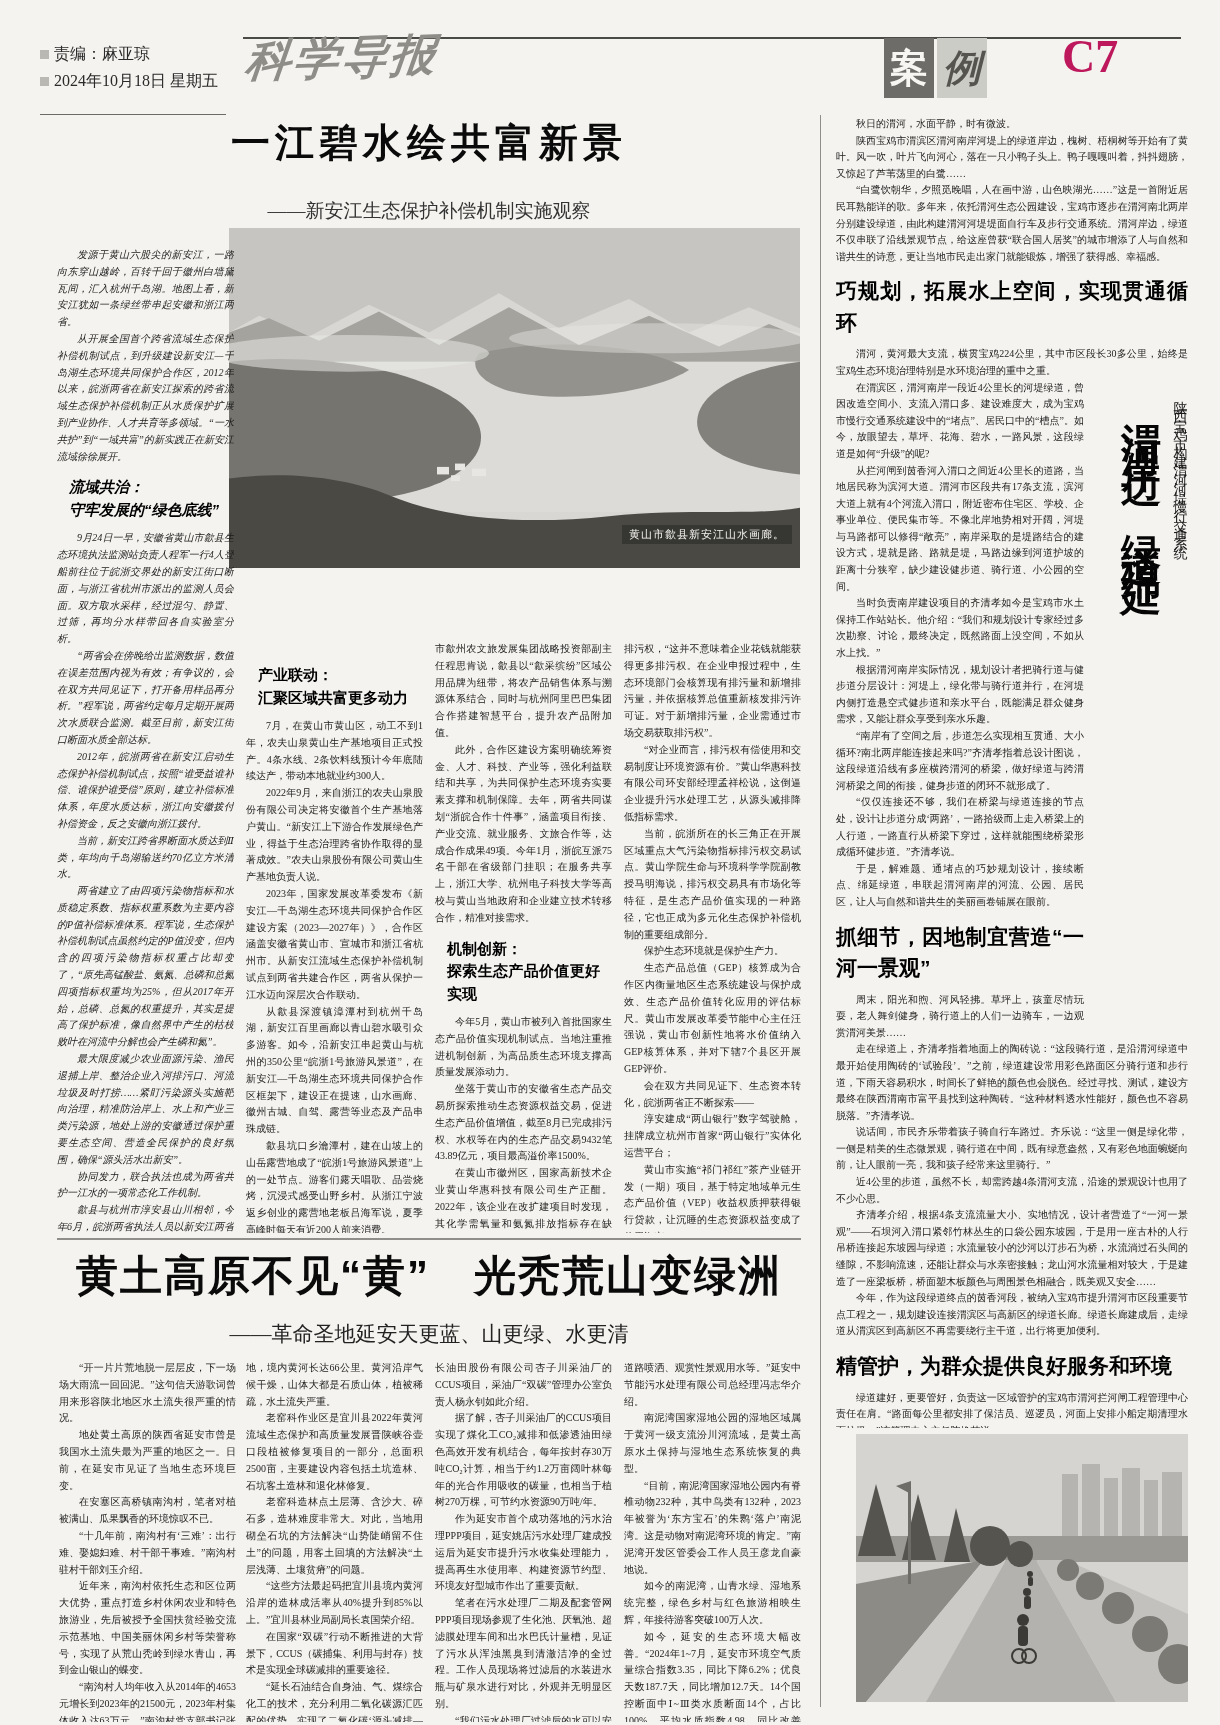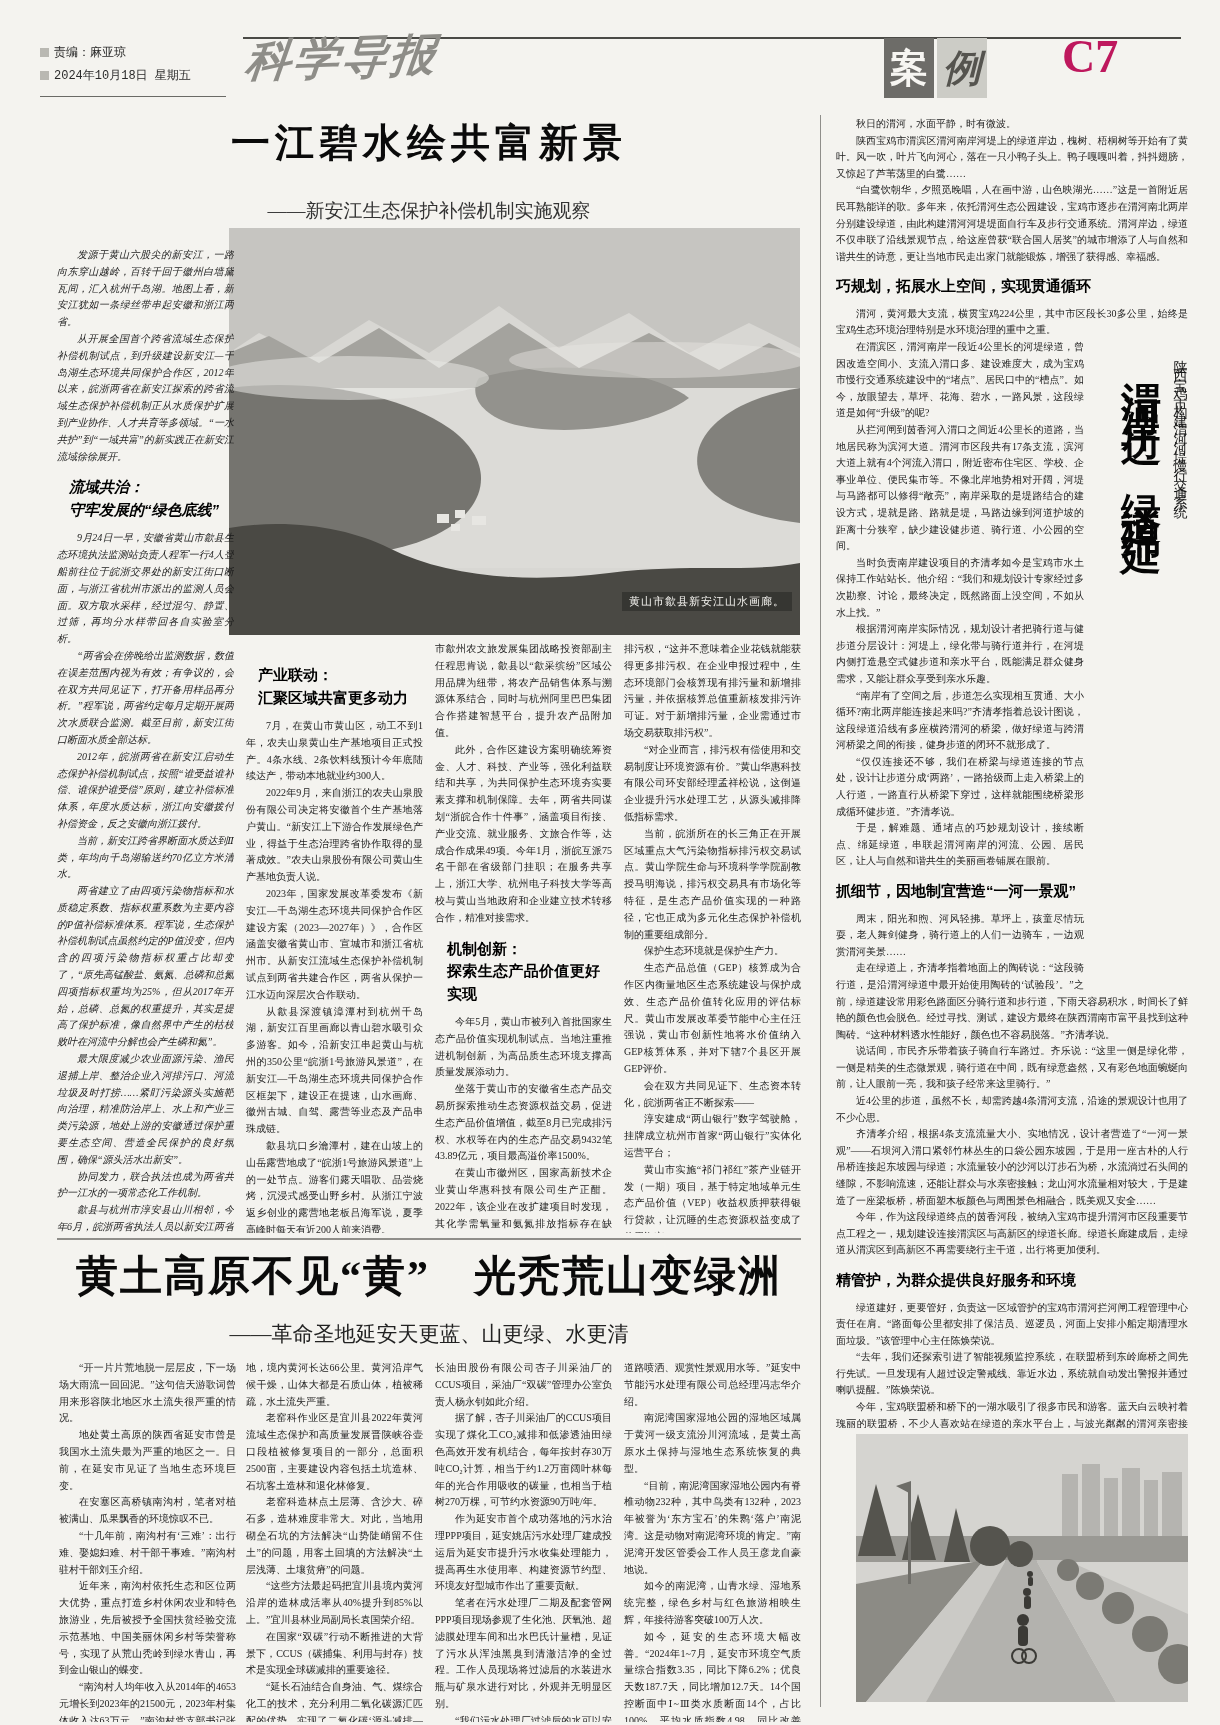--- a/index.html
+++ b/index.html
@@ -1,68 +1,68 @@
 <!DOCTYPE html>
 <html><head>
 <meta charset="utf-8">
 <style>
   html,body{margin:0;padding:0;background:#888;}
   .page{position:relative;width:1220px;height:1725px;background:#f4f3ef;overflow:hidden;
         font-family:"Liberation Serif","DejaVu Serif",serif;color:#1b1b1b;}
   
   .top-rule{position:absolute;left:243px;top:37px;width:938px;height:2px;background:#4a4a46;}
-  .header-left{position:absolute;left:40px;top:44px;font-family:Liberation Mono, monospace;
-               font-size:12px;color:#2a2a2a;border-bottom:1px solid #6a6a66;padding-bottom:6px;width:186px;}
+  .header-left{position:absolute;left:40px;top:44px;font-family:Liberation Serif, serif;
+               font-size:16px;color:#2a2a2a;border-bottom:1px solid #6a6a66;padding-bottom:16px;width:186px;}
   .ed-line{display:flex;align-items:center;gap:5px;margin-bottom:6px;}
   .sq{width:9px;height:9px;background:#b9b8b2;flex:0 0 auto;}
   .masthead{position:absolute;left:246px;top:28px;font-size:45px;font-weight:bold;font-style:italic;
             color:#8e8d88;letter-spacing:3px;transform:skewX(-8deg) rotate(-2deg);}
   .badge{position:absolute;top:38px;width:50px;height:60px;display:flex;align-items:center;justify-content:center;
          font-size:38px;font-weight:bold;}
   .badge-an{left:884px;background:#6d6c68;color:#f7f6f2;font-family:"Liberation Sans",sans-serif;}
   .badge-li{left:937px;background:#ccccc6;color:#55544f;font-style:italic;font-family:"Liberation Serif",serif;}
   .page-no{position:absolute;left:1062px;top:30px;font-size:46px;font-weight:bold;color:#be185d;
            font-family:"Liberation Serif",serif;}
   
   .a1-title{position:absolute;left:57px;top:116px;width:744px;text-align:center;
             font-family:"Liberation Sans","DejaVu Sans",sans-serif;font-weight:bold;font-size:39px;
             letter-spacing:5px;color:#0a0a0a;}
   .a1-subtitle{position:absolute;left:57px;top:198px;width:744px;text-align:center;font-size:19px;color:#333;}
   .photo{position:absolute;overflow:hidden;}
   .photo svg{display:block;width:100%;height:100%;}
-  .photo1{left:229px;top:228px;width:571px;height:407px;}
+  .photo1{left:229px;top:228px;width:571px;height:340px;}
   .photo1 .caption{position:absolute;right:8px;bottom:24px;background:rgba(45,45,42,.68);color:#f4f3ef;
                    font-size:11px;padding:2px 7px;letter-spacing:1px;}
   
   .ncol{position:absolute;width:177px;font-size:10px;line-height:16.8px;text-align:justify;color:#1c1c1c;overflow:hidden;}
   .ncol .para{margin:0;text-indent:2em;}
   .ncol .para.noindent{text-indent:0;}
   .sec-head{font-family:"Liberation Sans","DejaVu Sans",sans-serif;font-weight:bold;font-size:15px;
             line-height:1.5;margin:11px 12px 9px;color:#000;white-space:pre-line;}
   .a1c1{left:57px;top:247px;height:986px;font-style:italic;}
   .a1c2{left:246px;top:653px;height:580px;}
   .a1c3{left:435px;top:641px;height:592px;}
   .a1c4{left:624px;top:641px;height:592px;}
   
   .v-rule{position:absolute;left:820px;top:115px;width:1px;height:1592px;background:#8f8e8a;}
   .h-rule{position:absolute;left:57px;top:1238px;width:744px;height:2px;background:#8f8e8a;}
   
   .a2-text{position:absolute;left:836px;top:116px;width:352px;height:1312px;overflow:hidden;
            font-size:10px;line-height:16.6px;text-align:justify;color:#1c1c1c;}
   .a2-text .para{margin:0;text-indent:2em;}
-  .a2-text .sec-head{font-size:15px;margin:10px 0 8px;}
+  .a2-text .sec-head{font-size:21px;margin:10px 0 8px;}
   .v-head{float:right;width:92px;height:640px;margin:6px 0 8px 12px;display:flex;flex-direction:row;
           justify-content:flex-end;gap:9px;}
   .v-big{writing-mode:vertical-rl;font-family:"Liberation Serif","DejaVu Serif",serif;font-weight:bold;
          font-size:40px;line-height:1.1;letter-spacing:14px;color:#050505;padding-top:6px;}
   .v-side{writing-mode:vertical-rl;font-size:14px;letter-spacing:9px;color:#161616;padding-top:4px;}
   .photo2{left:856px;top:1434px;width:332px;height:268px;}
   
   .a3-title{position:absolute;left:57px;top:1248px;width:744px;text-align:center;font-weight:bold;
-            font-size:42px;letter-spacing:2px;color:#0a0a0a;font-family:Liberation Serif, serif;}
+            font-size:42px;letter-spacing:2px;color:#0a0a0a;font-family:Liberation Sans, sans-serif;}
   .a3-subtitle{position:absolute;left:57px;top:1320px;width:744px;text-align:center;font-size:21px;color:#222;}
   .a3c{top:1360px;height:362px;}
   .a3c1{left:59px;}  .a3c2{left:246px;}  .a3c3{left:435px;}  .a3c4{left:624px;}
 </style>
 </head>
 <body>
 
 <div class="page">
 
   <div class="top-rule"></div>

